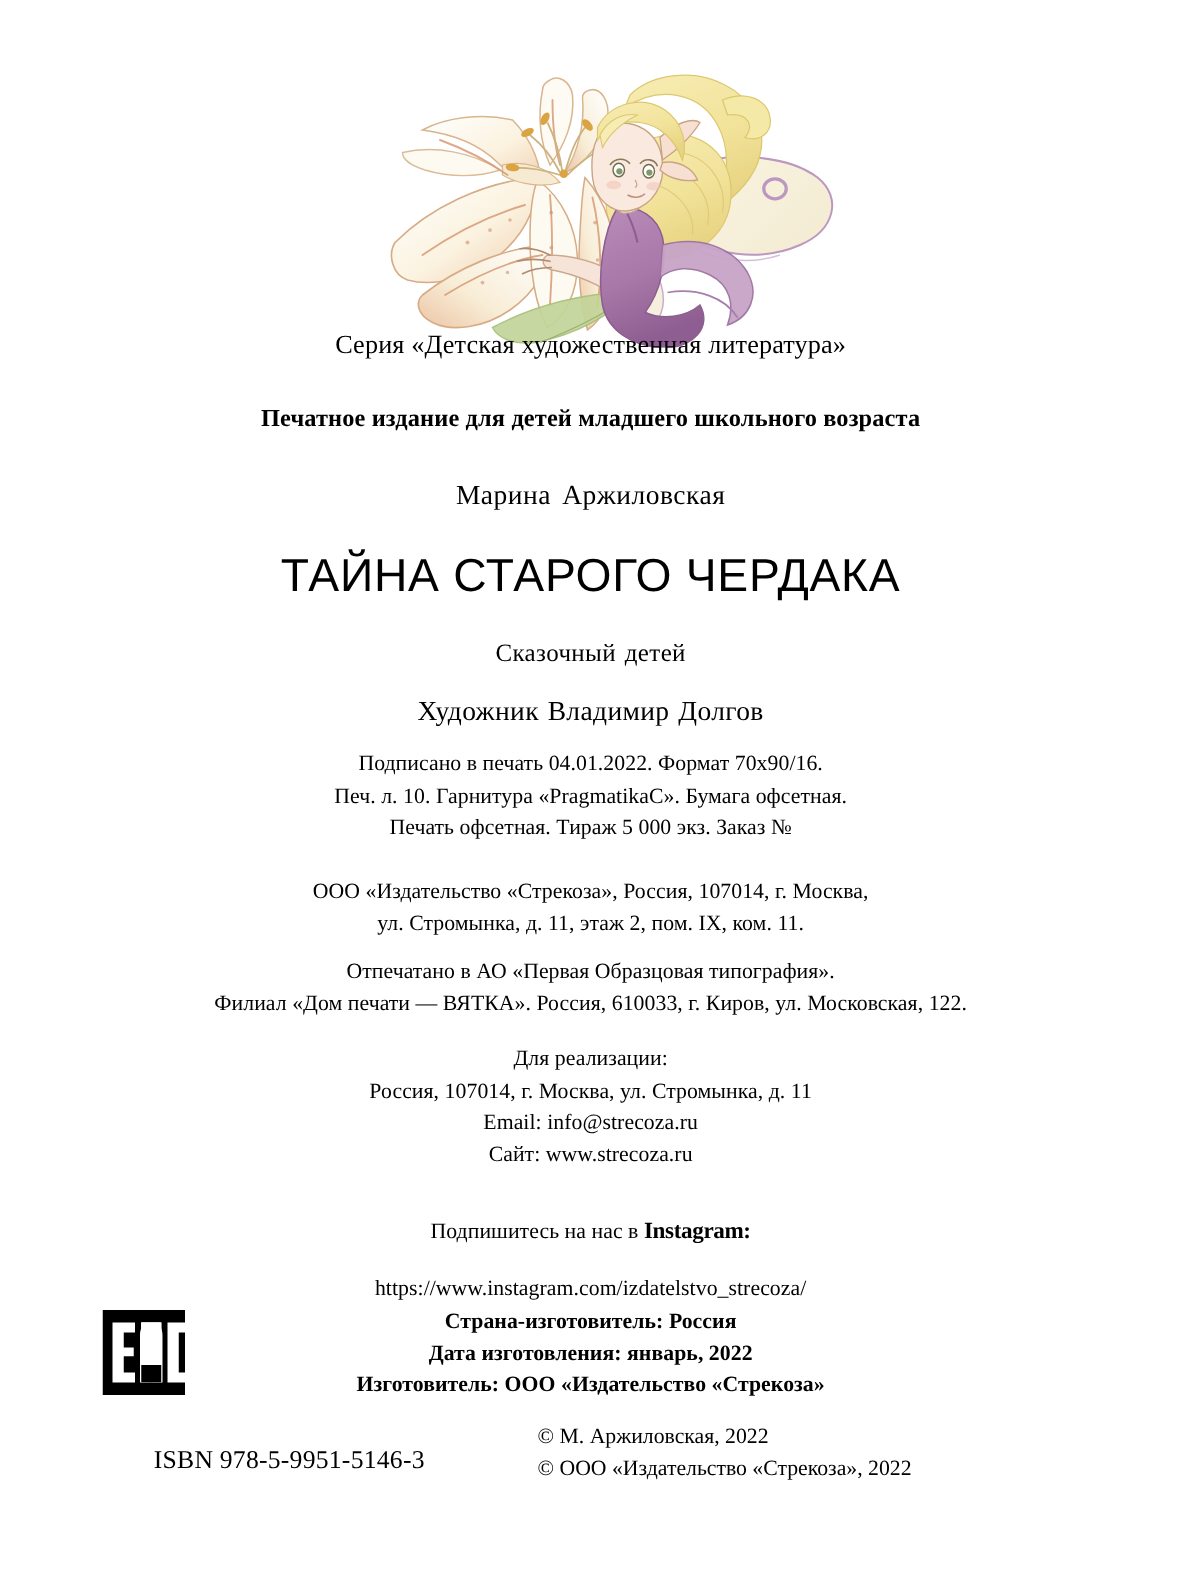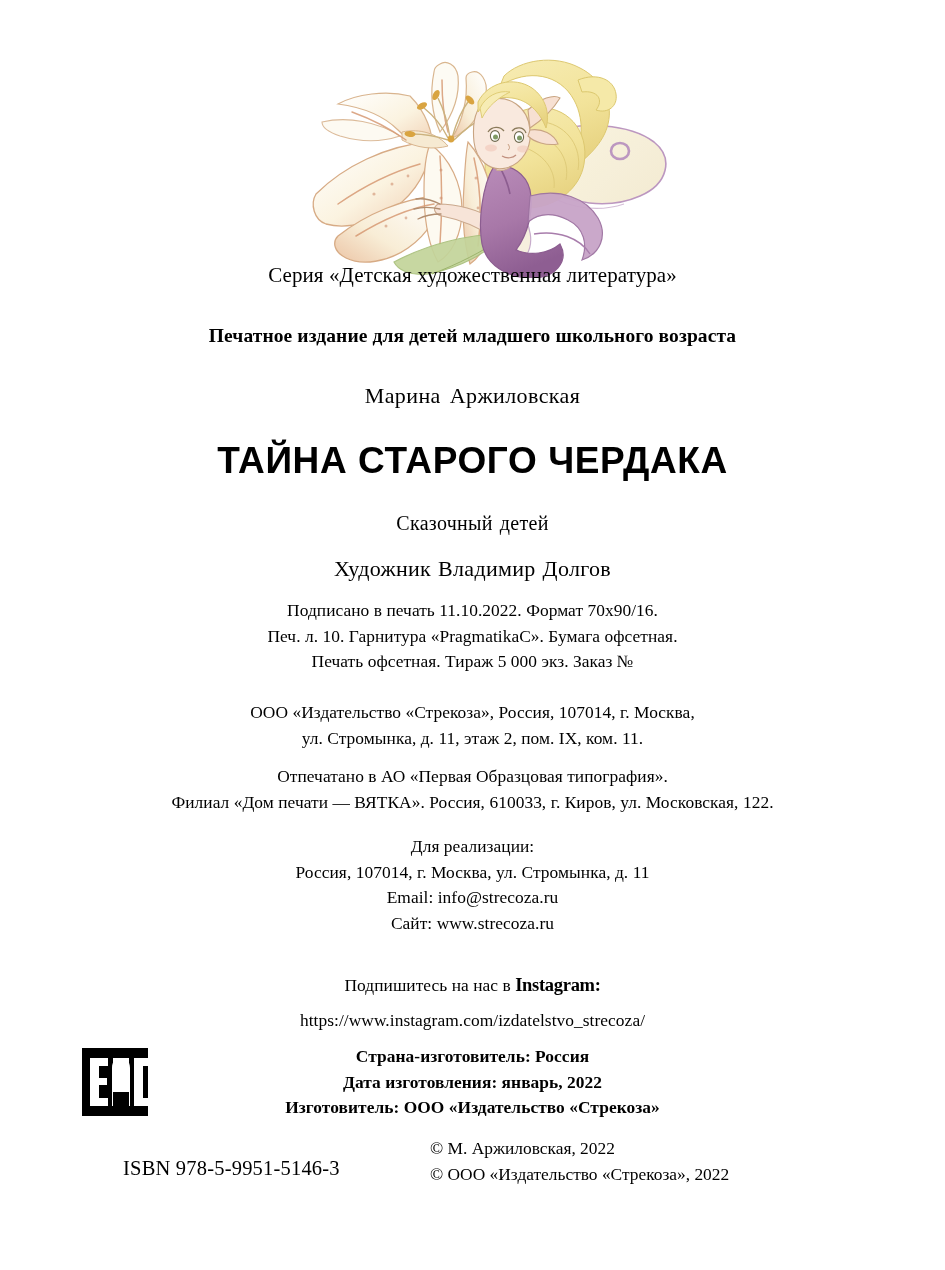--- a/index.html
+++ b/index.html
@@ -71,21 +71,21 @@
   .author {
     top: 383px;
     font-size: 22px;
     letter-spacing: 0.4px;
   }
   .author .gap { display: inline-block; width: 9px; }
 
   .title {
     top: 440px;
     font-family: "Liberation Sans", "DejaVu Sans", sans-serif;
-    font-weight: bold;
+    font-weight: normal;
     font-size: 37px;
     letter-spacing: 0.6px;
   }
 
   .genre {
     top: 512px;
     font-size: 20px;
     letter-spacing: 0.3px;
   }
   .genre .gap { display: inline-block; width: 7px; }
@@ -114,21 +114,21 @@
   .block-social    { top: 972px; }
   .block-mfg       { top: 1044px; font-weight: bold; }
 
   .insta-logo {
     font-family: "Liberation Serif", "DejaVu Serif", serif;
     font-weight: bold;
     font-size: 18.5px;
     letter-spacing: -0.3px;
   }
 
-  .instagram-url { margin-top: 9px; }
+  .instagram-url { margin-top: 19px; }
 
   
   .eac {
     position: absolute;
     left: 82px;
     top: 1048px;
     width: 82px;
     height: 68px;
   }
   .eac svg { display: block; width: 100%; height: 100%; }
@@ -336,21 +336,21 @@
 
   <div class="col genre">
     <span>Сказочный</span><span class="gap"></span><span>детей</span>
   </div>
 
   <div class="col artist">
     <span>Художник</span><span class="gap"></span><span>Владимир</span><span class="gap"></span><span>Долгов</span>
   </div>
 
   <div class="block block-print">
-    <div>Подписано в печать 11.10.2022. Формат 70x90/16.</div>
+    <div>Подписано в печать 04.01.2022. Формат 70x90/16.</div>
     <div>Печ. л. 10. Гарнитура «PragmatikaC». Бумага офсетная.</div>
     <div>Печать офсетная. Тираж 5 000 экз. Заказ №</div>
   </div>
 
   <div class="block block-publisher">
     <div>ООО «Издательство «Стрекоза», Россия, 107014, г. Москва,</div>
     <div>ул. Стромынка, д. 11, этаж 2, пом. IX, ком. 11.</div>
   </div>
 
   <div class="block block-printer">

